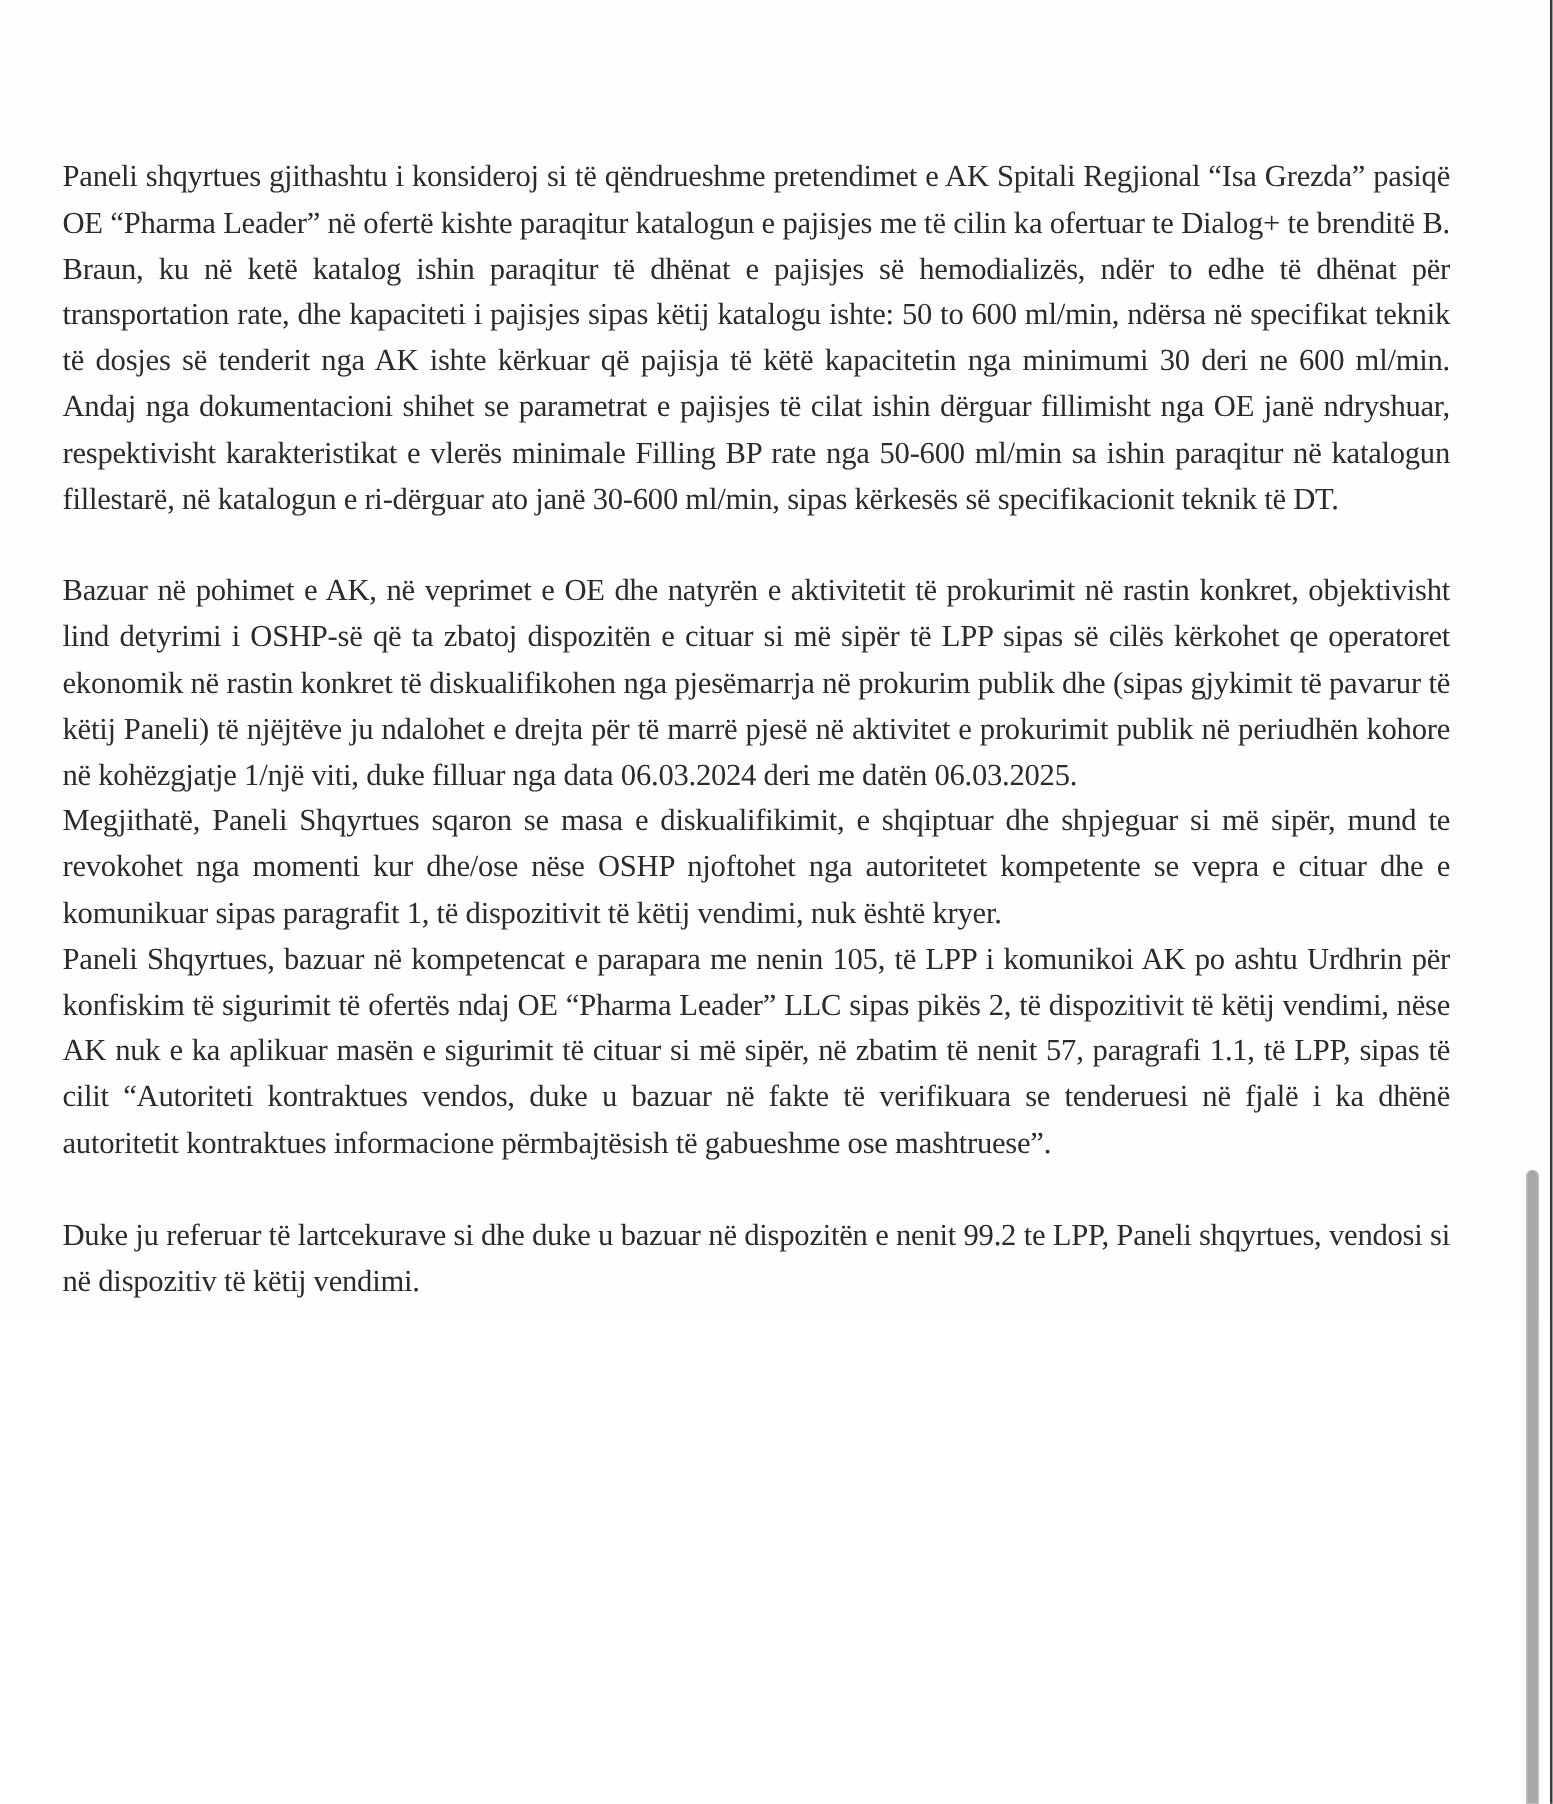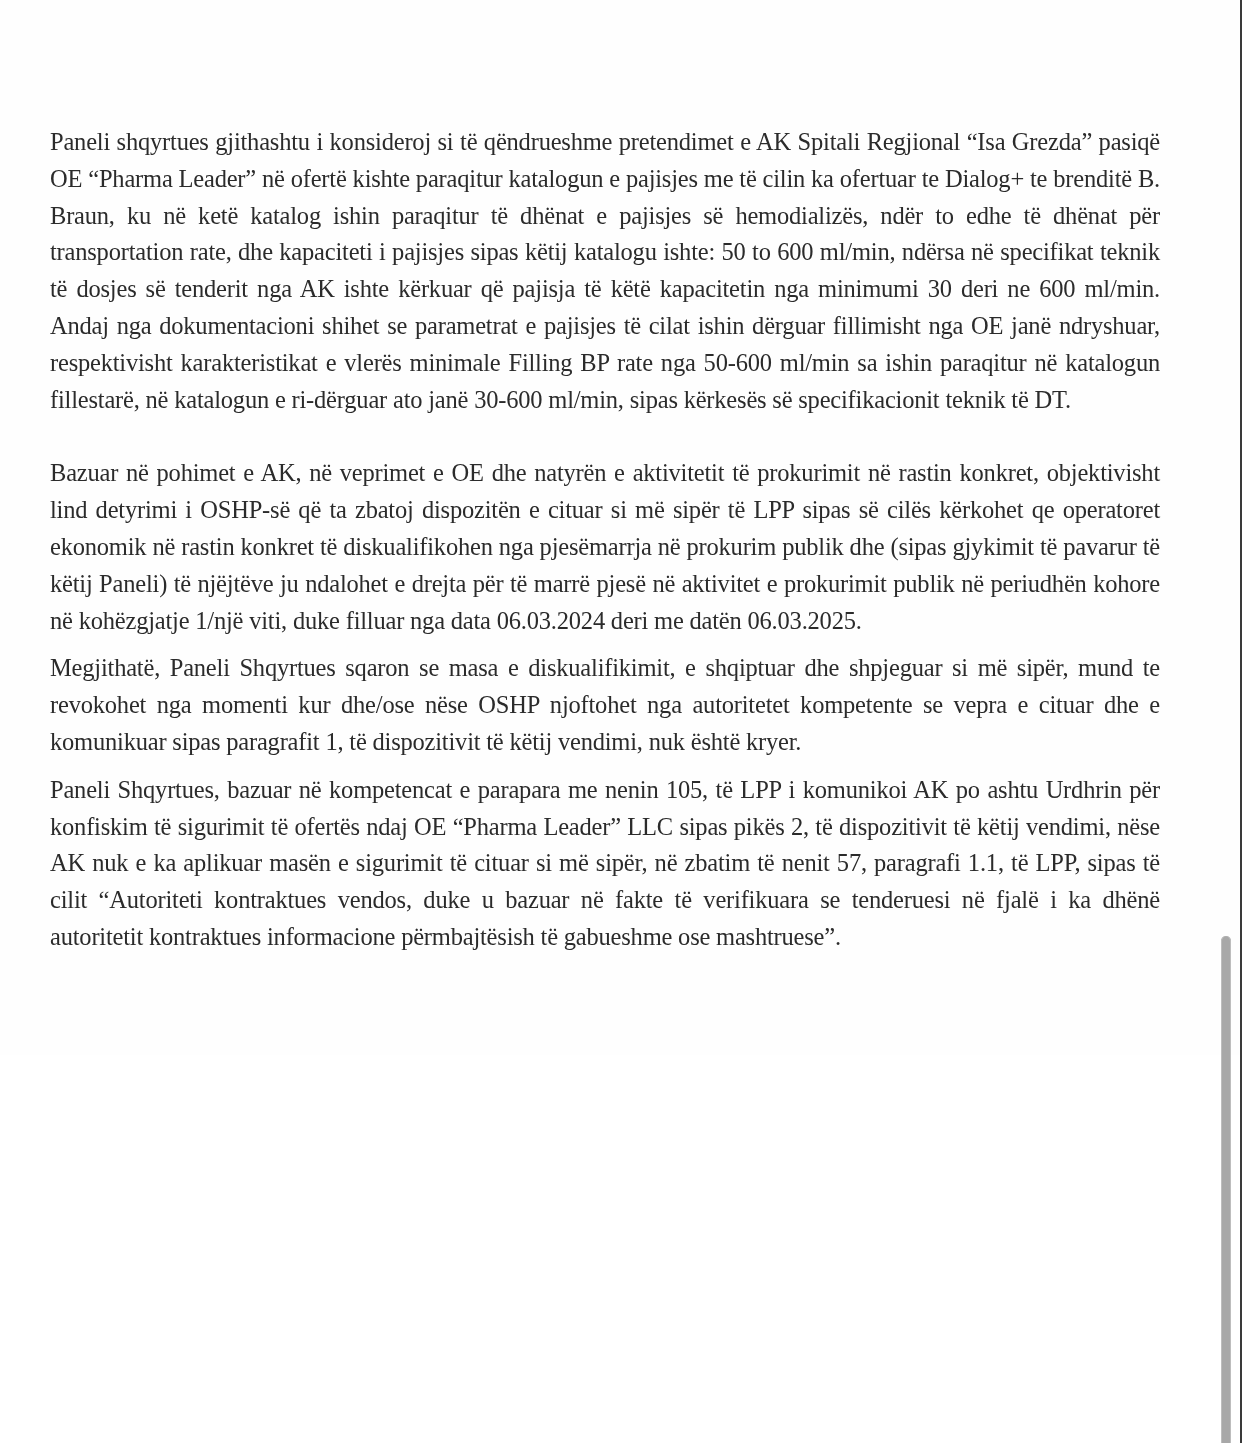--- a/index.html
+++ b/index.html
@@ -55,29 +55,30 @@
       font-size: 24.5px;
       line-height: 36.8px;
       color: #2b2b2b;
       text-align: justify;
       letter-spacing: -0.2px;
     }
     .para {
       margin: 0;
     }
     .gap-large { margin-top: 37px; font-family: Liberation Serif, serif; }
-    .gap-small { margin-top: 11px; }
+    .gap-small { }
   </style>
 </head>
 <body>
 
 <div class="page">
   <div class="content">
     <p class="para">Paneli shqyrtues gjithashtu i konsideroj si të qëndrueshme pretendimet e AK Spitali Regjional “Isa Grezda” pasiqë OE “Pharma Leader” në ofertë kishte paraqitur katalogun e pajisjes me të cilin ka ofertuar te Dialog+ te brenditë B. Braun, ku në ketë katalog ishin paraqitur të dhënat e pajisjes së hemodializës, ndër to edhe të dhënat për transportation rate, dhe kapaciteti i pajisjes sipas këtij katalogu ishte: 50 to 600 ml/min, ndërsa në specifikat teknik të dosjes së tenderit nga AK ishte kërkuar që pajisja të këtë kapacitetin nga minimumi 30 deri ne 600 ml/min. Andaj nga dokumentacioni shihet se parametrat e pajisjes të cilat ishin dërguar fillimisht nga OE janë ndryshuar, respektivisht karakteristikat e vlerës minimale Filling BP rate nga 50-600 ml/min sa ishin paraqitur në katalogun fillestarë, në katalogun e ri-dërguar ato janë 30-600 ml/min, sipas kërkesës së specifikacionit teknik të DT.</p>
     <p class="para gap-large">Bazuar në pohimet e AK, në veprimet e OE dhe natyrën e aktivitetit të prokurimit në rastin konkret, objektivisht lind detyrimi i OSHP-së që ta zbatoj dispozitën e cituar si më sipër të LPP sipas së cilës kërkohet qe operatoret ekonomik në rastin konkret të diskualifikohen nga pjesëmarrja në prokurim publik dhe (sipas gjykimit të pavarur të këtij Paneli) të njëjtëve ju ndalohet e drejta për të marrë pjesë në aktivitet e prokurimit publik në periudhën kohore në kohëzgjatje 1/një viti, duke filluar nga data 06.03.2024 deri me datën 06.03.2025.</p>
     <p class="para gap-small">Megjithatë, Paneli Shqyrtues sqaron se masa e diskualifikimit, e shqiptuar dhe shpjeguar si më sipër, mund te revokohet nga momenti kur dhe/ose nëse OSHP njoftohet nga autoritetet kompetente se vepra e cituar dhe e komunikuar sipas paragrafit 1, të dispozitivit të këtij vendimi, nuk është kryer.</p>
     <p class="para gap-small">Paneli Shqyrtues, bazuar në kompetencat e parapara me nenin 105, të LPP i komunikoi AK po ashtu Urdhrin për konfiskim të sigurimit të ofertës ndaj OE “Pharma Leader” LLC sipas pikës 2, të dispozitivit të këtij vendimi, nëse AK nuk e ka aplikuar masën e sigurimit të cituar si më sipër, në zbatim të nenit 57, paragrafi 1.1, të LPP, sipas të cilit “Autoriteti kontraktues vendos, duke u bazuar në fakte të verifikuara se tenderuesi në fjalë i ka dhënë autoritetit kontraktues informacione përmbajtësish të gabueshme ose mashtruese”.</p>
+    <p class="para gap-large">Duke ju referuar të lartcekurave si dhe duke u bazuar në dispozitën e nenit 99.2 te LPP, Paneli shqyrtues, vendosi si në dispozitiv  të këtij vendimi.</p>
   </div>
   <div class="right-border"></div>
   <div class="scrollbar-track">
     <div class="scrollbar-thumb"></div>
   </div>
 </div>
 
 </body></html>

